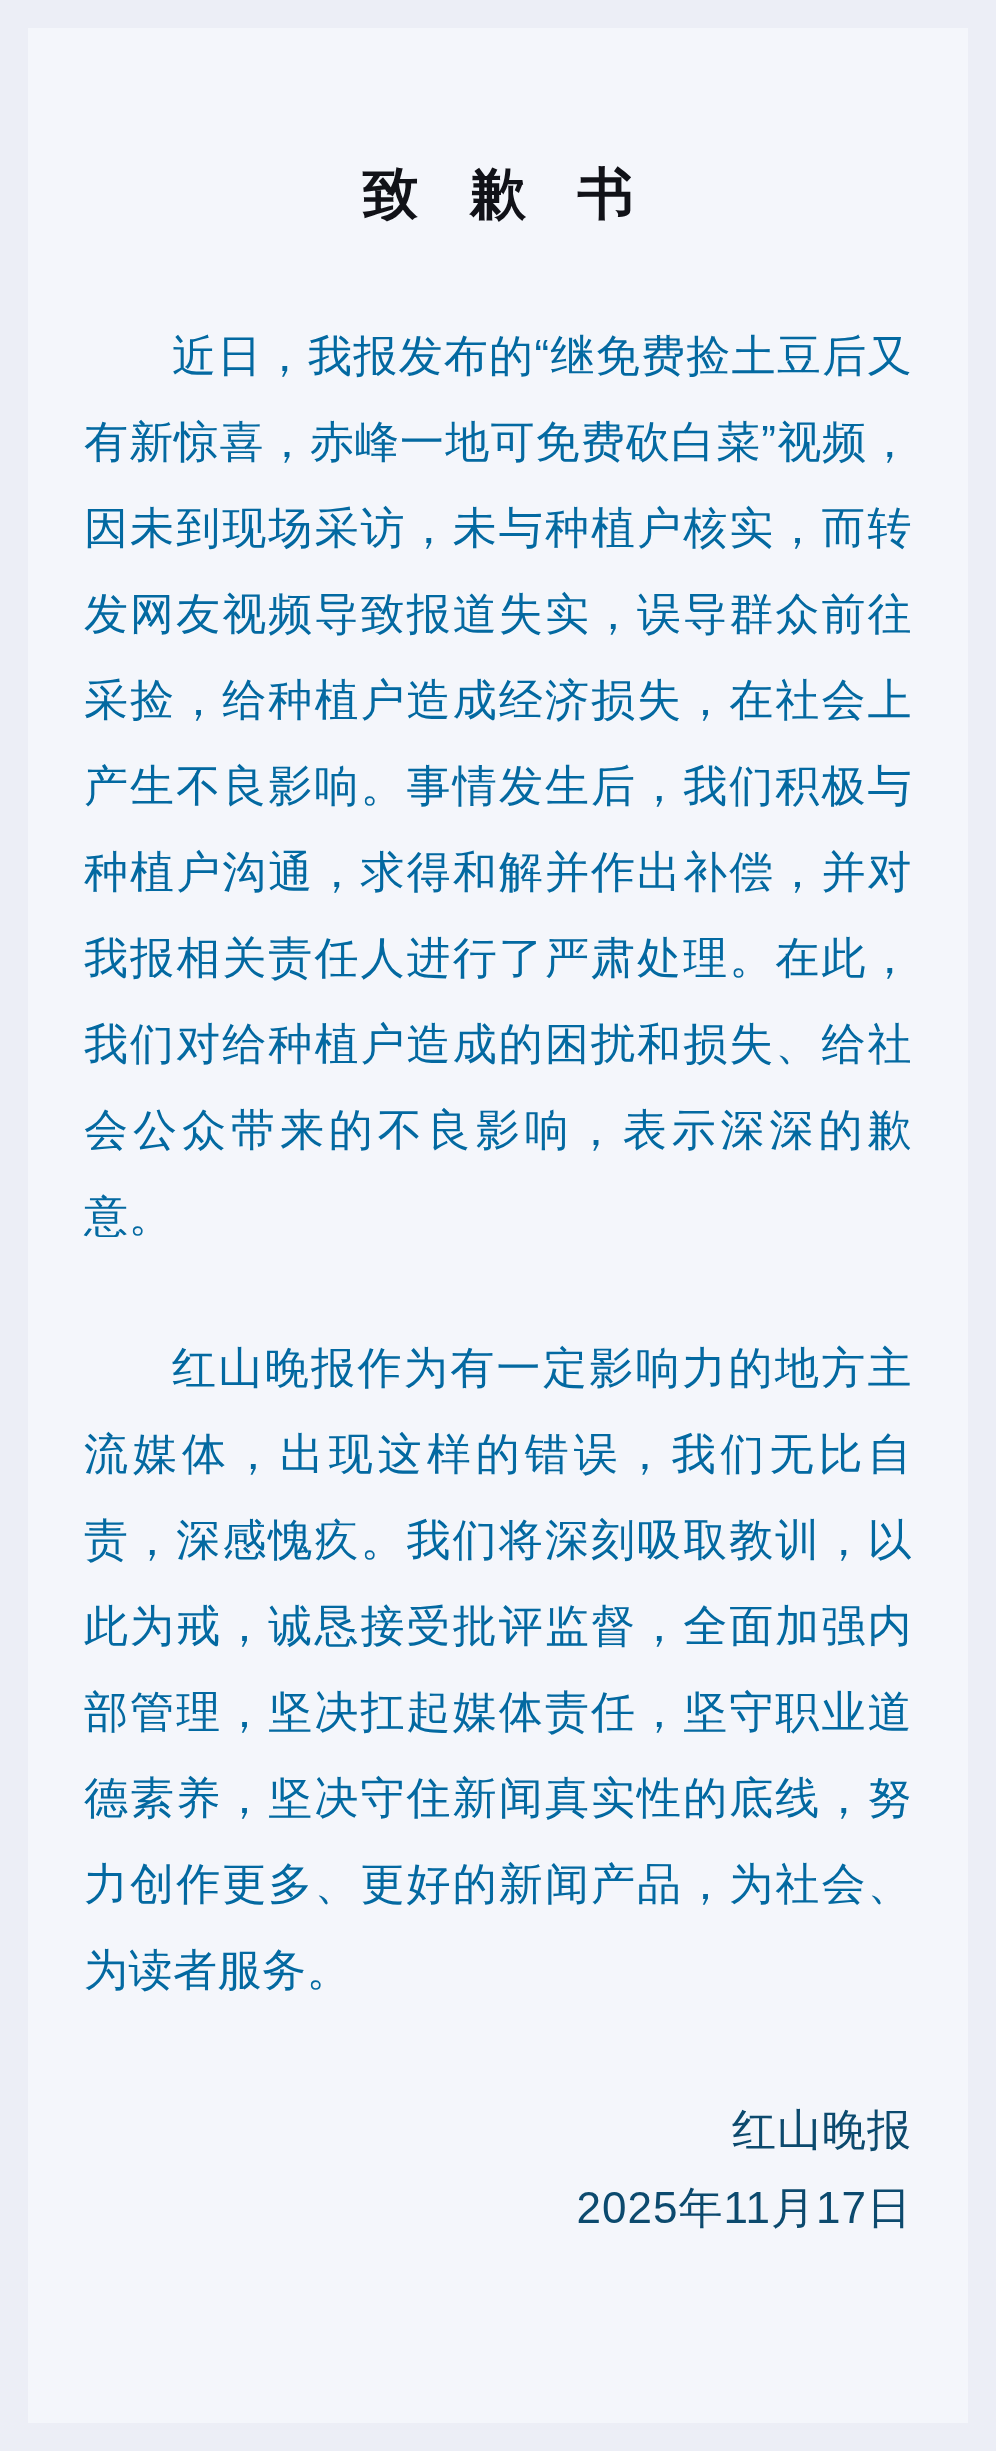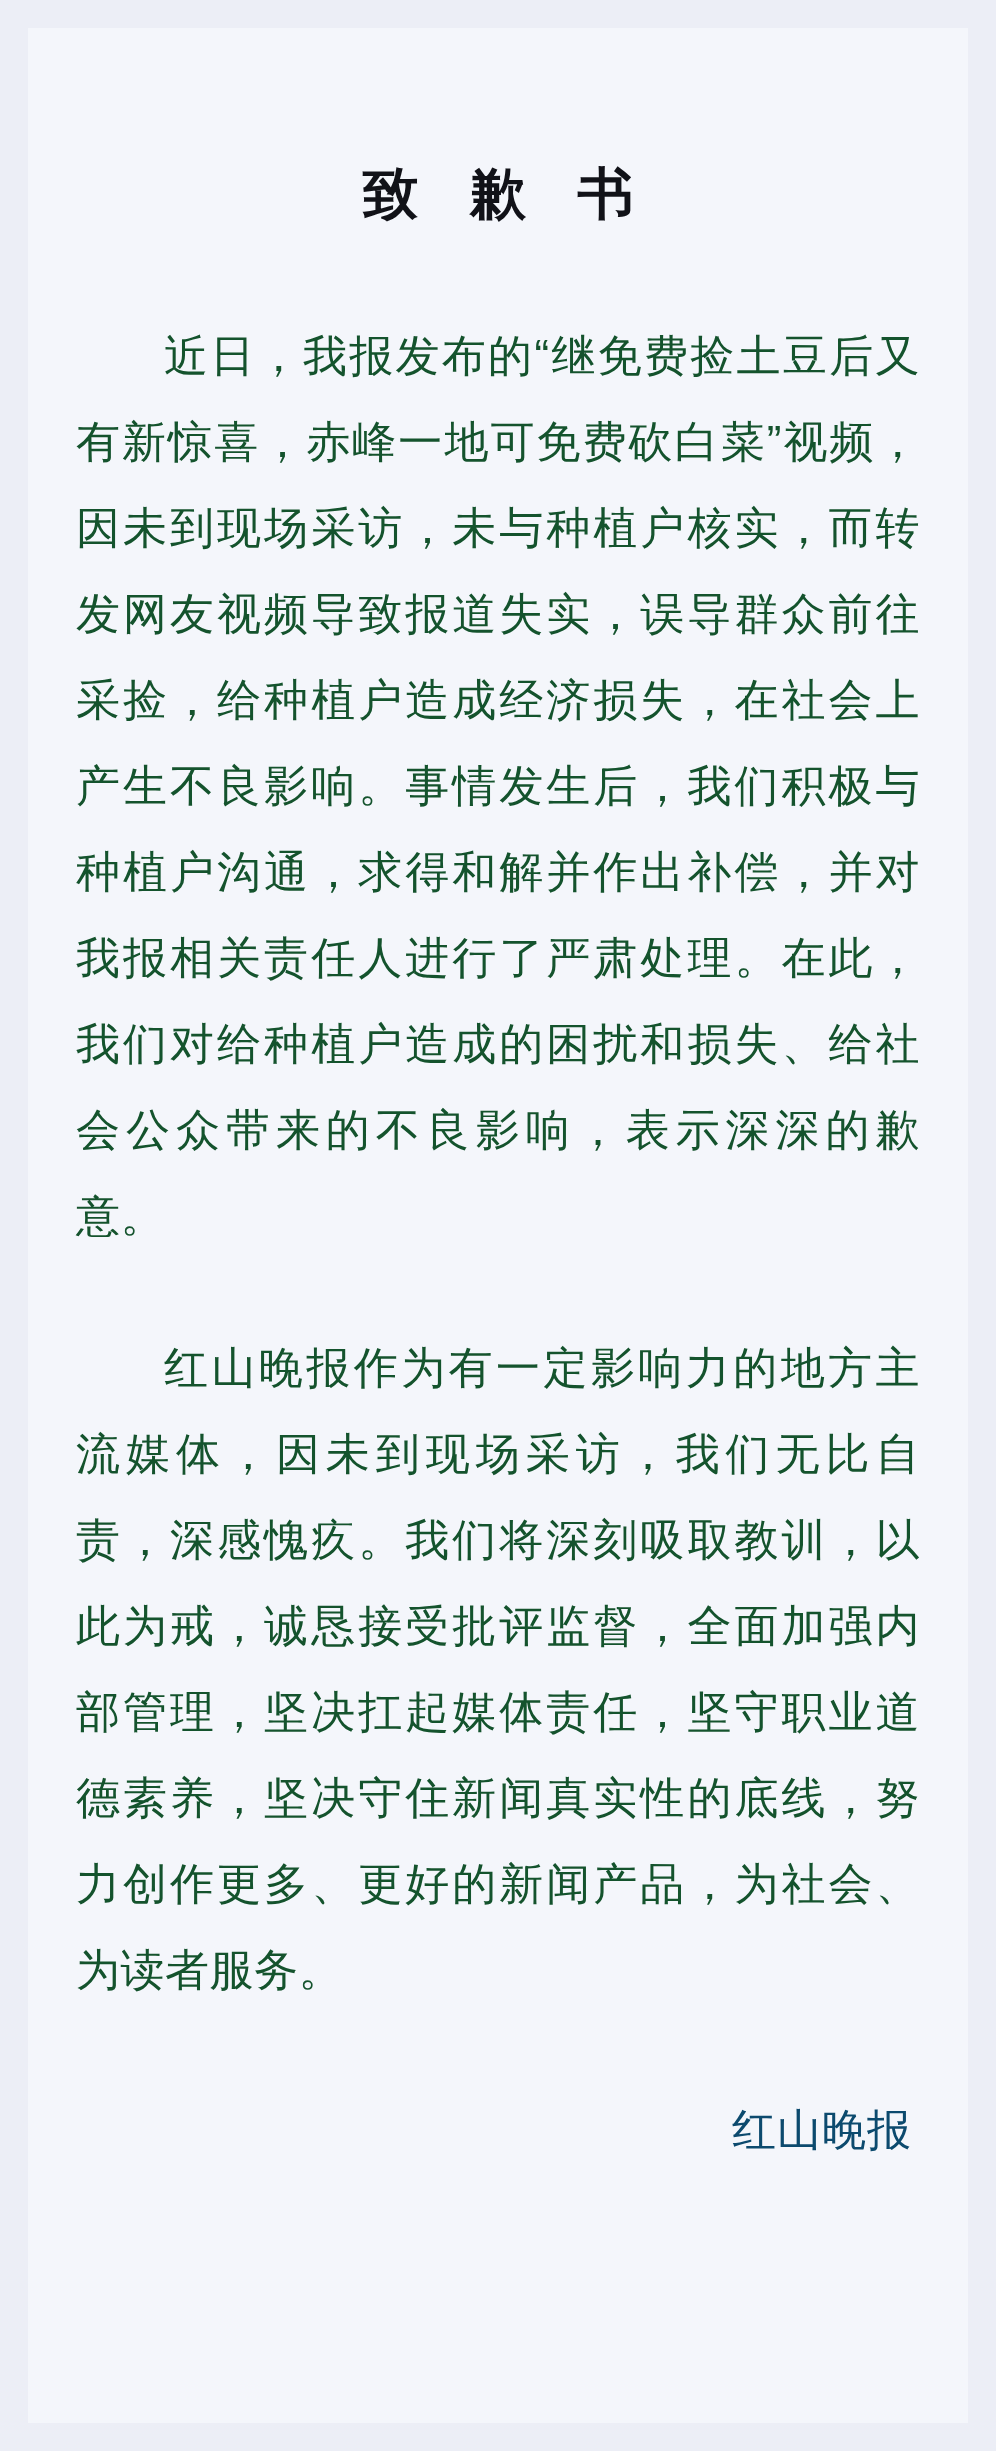--- a/index.html
+++ b/index.html
@@ -40,25 +40,25 @@
     margin-bottom: 0;
     line-height: 1.3;
   }
   .body-wrap {
     padding: 0 48px 0 48px;
     margin-top: 82px;
   }
   .para {
     font-size: 44px;
     line-height: 86px;
-    color: #14532d;
+    color: #0369a1;
     text-align: justify;
     text-justify: inter-ideograph;
     text-indent: 88px;
-    margin: 0;
+    margin: 8px;
     letter-spacing: 0.5px;
   }
   .para + .para {
     margin-top: 66px;
   }
   .signature {
     margin-top: 78px;
     padding-right: 56px;
     text-align: right;
   }
@@ -72,21 +72,22 @@
 </head>
 <body>
 
 <div class="page">
   <div class="sheet">
 
     <h1 class="doc-title">致 歉 书</h1>
 
     <div class="body-wrap">
       <p class="para">近日，我报发布的“继免费捡土豆后又有新惊喜，赤峰一地可免费砍白菜”视频，因未到现场采访，未与种植户核实，而转发网友视频导致报道失实，误导群众前往采捡，给种植户造成经济损失，在社会上产生不良影响。事情发生后，我们积极与种植户沟通，求得和解并作出补偿，并对我报相关责任人进行了严肃处理。在此，我们对给种植户造成的困扰和损失、给社会公众带来的不良影响，表示深深的歉意。</p>
-      <p class="para">红山晚报作为有一定影响力的地方主流媒体，因未到现场采访，我们无比自责，深感愧疚。我们将深刻吸取教训，以此为戒，诚恳接受批评监督，全面加强内部管理，坚决扛起媒体责任，坚守职业道德素养，坚决守住新闻真实性的底线，努力创作更多、更好的新闻产品，为社会、为读者服务。</p>
+      <p class="para">红山晚报作为有一定影响力的地方主流媒体，出现这样的错误，我们无比自责，深感愧疚。我们将深刻吸取教训，以此为戒，诚恳接受批评监督，全面加强内部管理，坚决扛起媒体责任，坚守职业道德素养，坚决守住新闻真实性的底线，努力创作更多、更好的新闻产品，为社会、为读者服务。</p>
     </div>
 
     <div class="signature">
       <div class="sig-line">红山晚报</div>
+      <div class="sig-line">2025年11月17日</div>
     </div>
 
   </div>
 </div>
 
 </body></html>

